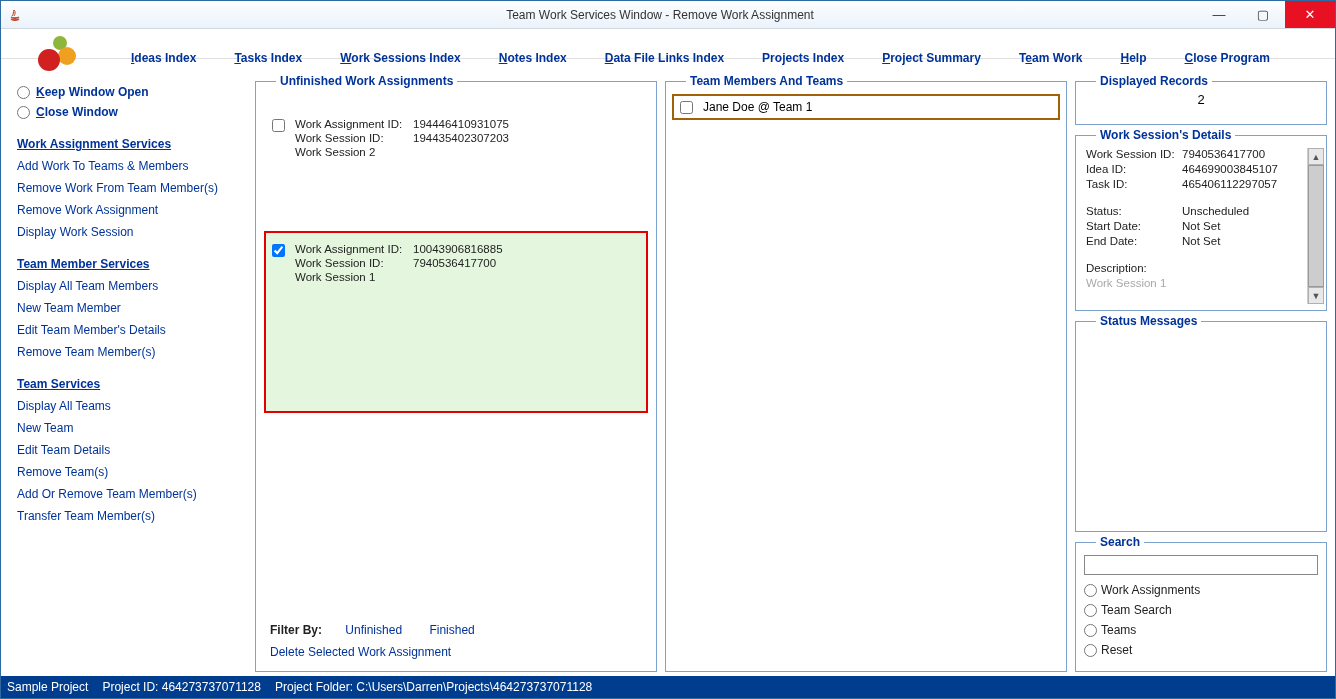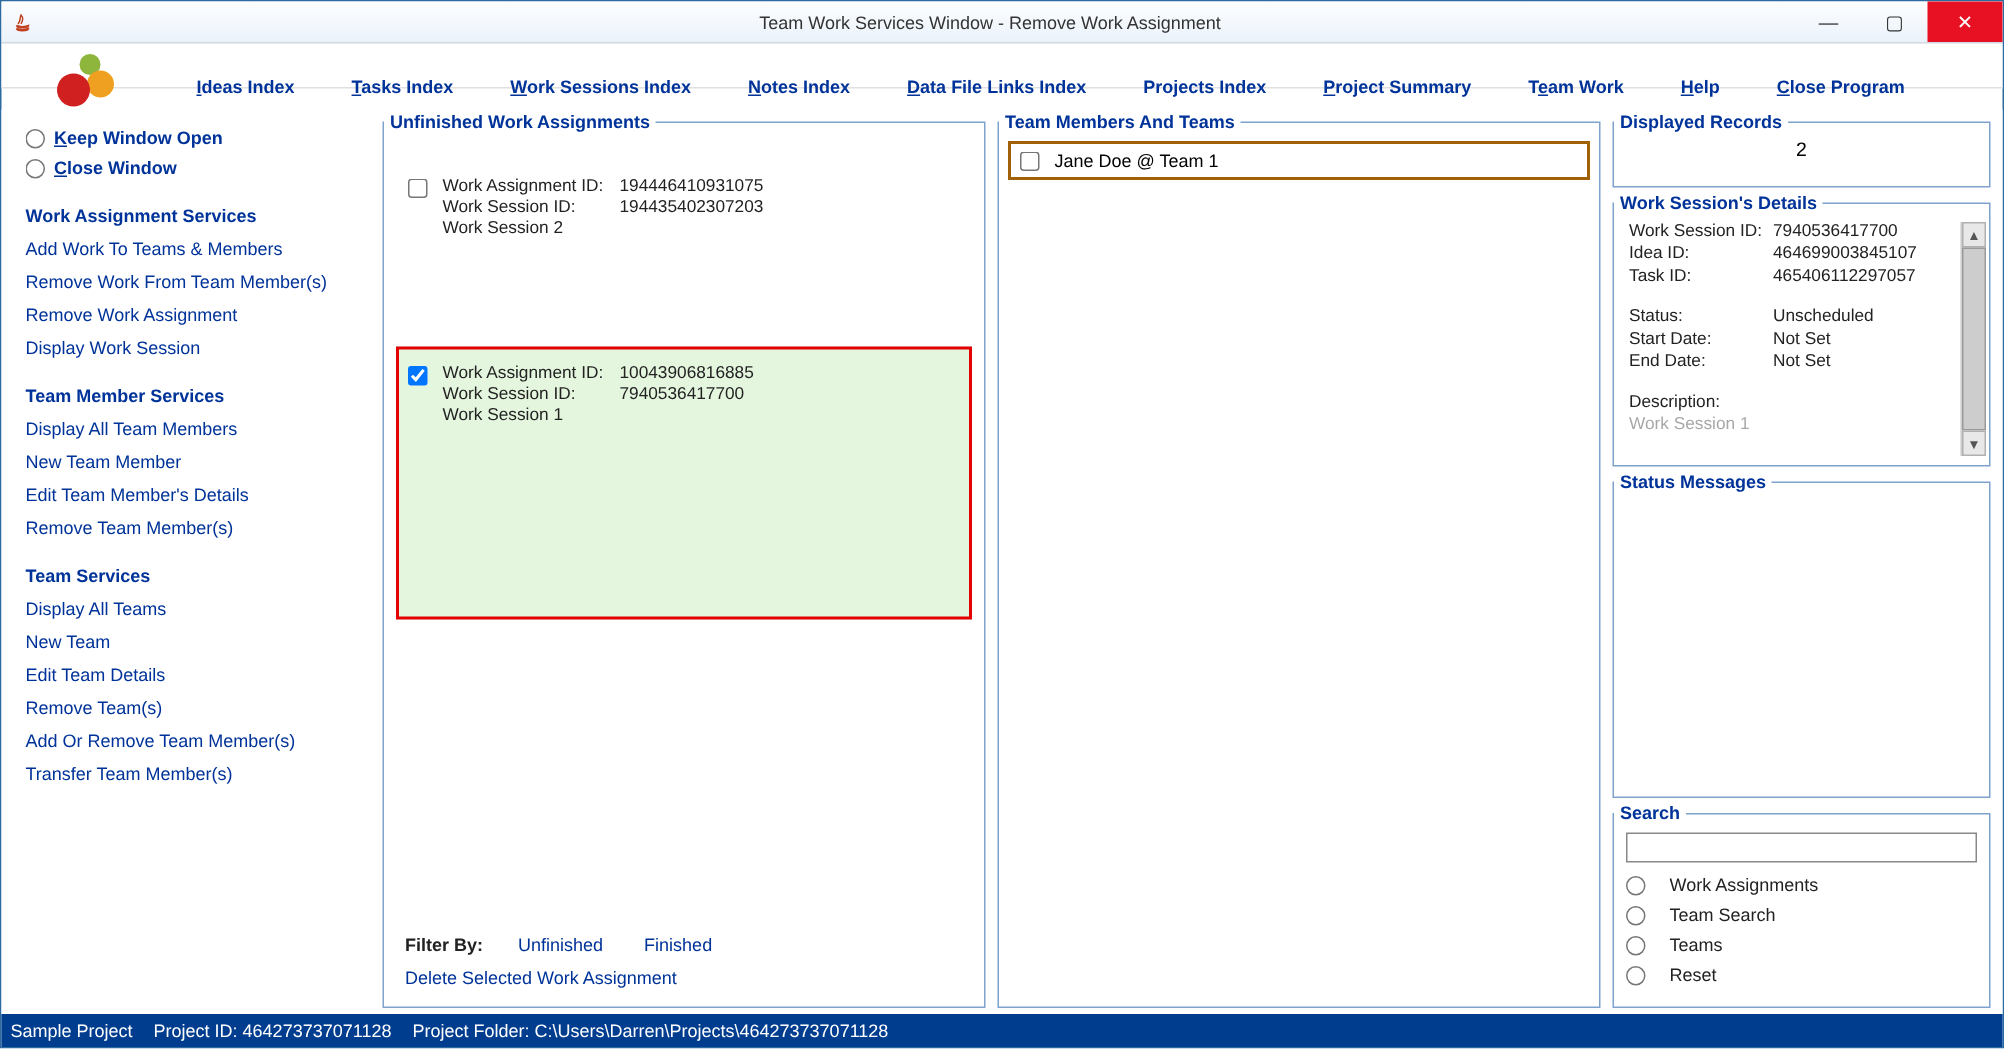--- a/index.html
+++ b/index.html
@@ -21,25 +21,25 @@
 .menubar a { color: #003399; font-weight: bold; text-decoration: none; }
 .menubar a .u { text-decoration: underline; }
 
 .content { flex: 1; display: flex; padding: 8px 8px 4px 8px; gap: 8px; background: #fff; overflow: hidden; margin-top:14px;}
 
 .sidebar { width: 238px; padding: 4px 0 0 8px; }
 .radio-row { display: flex; align-items: center; gap: 6px; margin-bottom: 6px; }
 .radio-row input[type=radio] { accent-color: #003399; }
 .radio-row label { color: #003399; font-weight: bold; }
 .radio-row label .u { text-decoration: underline; }
-.sidebar h4 { color: #003399; font-weight: bold; font-size: 12px; margin: 18px 0 8px 0; }
+.sidebar h4 { color: #003399; font-weight: bold; font-size: 12px; margin: 18px 0 8px 0; text-decoration: underline; }
 .sidebar .link { display: block; color: #003399; margin-bottom: 8px; cursor: pointer; }
 
 .panel { border: 1px solid #7da2ce; position: relative; background: #fff; }
-.panel-title { position: absolute; top: -8px; left: 0; background: #fff; padding: 0 4px; color: #003399; font-weight: bold; font-size: 12px; }
+.panel-title { position: absolute; top: -8px; left: 20px; background: #fff; padding: 0 4px; color: #003399; font-weight: bold; font-size: 12px; }
 
 .col-assignments { width: 402px; display: flex; flex-direction: column; }
 .assignments-panel { flex: 1; padding: 14px 8px 8px 8px; display:flex; flex-direction:column; }
 .assignment-card { border: 2px solid transparent; padding: 10px 6px; margin-bottom: 0px; min-height: 140px; display:flex; align-items:flex-start; gap: 10px; }
 .assignment-card.first { min-height: 135px; padding-top:20px; }
 .assignment-card.selected { border: 2px solid #e30000; background: #e5f6de; min-height: 182px; }
 .assignment-card .chk { margin-top: 1px; }
 .assignment-fields { font-size: 11.5px; color: #222; }
 .assignment-fields .row { display:flex; margin-bottom: 2px; }
 .assignment-fields .lbl { width: 118px; }
@@ -59,21 +59,21 @@
 .details-body { flex:1; overflow:hidden; font-size: 11.5px; color:#222; }
 .details-body .drow { display:flex; margin-bottom: 3px; }
 .details-body .dlbl { width: 96px; }
 .details-body .gap { height: 12px; }
 .scrollbar { width: 17px; background: #f0f0f0; border-left:1px solid #ccc; display:flex; flex-direction:column; }
 .scrollbar .arrow { height:17px; background:#e8e8e8; border:1px solid #b0b0b0; display:flex; align-items:center; justify-content:center; font-size:9px; color:#555; }
 .scrollbar .thumb { flex:1; background:#cdcdcd; border:1px solid #9a9a9a; margin:0; }
 .status-panel { flex: 1; padding: 12px 6px 6px 6px; }
 .search-panel { padding: 12px 8px 8px 8px; }
 .search-panel input[type=text] { width: 100%; border:1px solid #888; height: 20px; margin-bottom: 8px; padding: 0 4px; }
-.search-panel .srow { display:flex; align-items:center; gap:16px; margin-bottom:6px; color:#222; }
+.search-panel .srow { display:flex; align-items:center; gap:4px; margin-bottom:6px; color:#222; }
 .search-panel .srow input[type=radio] { accent-color:#003399; }
 
 .statusbar { height: 22px; background: #003d8f; color: #fff; display: flex; align-items: center; padding: 0 6px; gap: 14px; font-size: 12px; }
 </style>
 </head>
 <body>
 
 <div class="window">
 
   <div class="titlebar">

